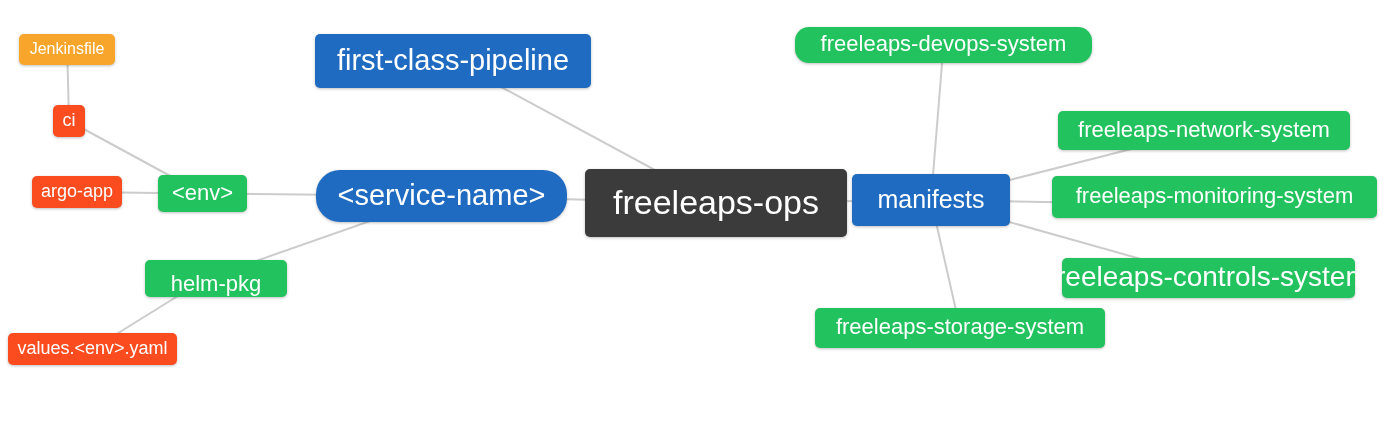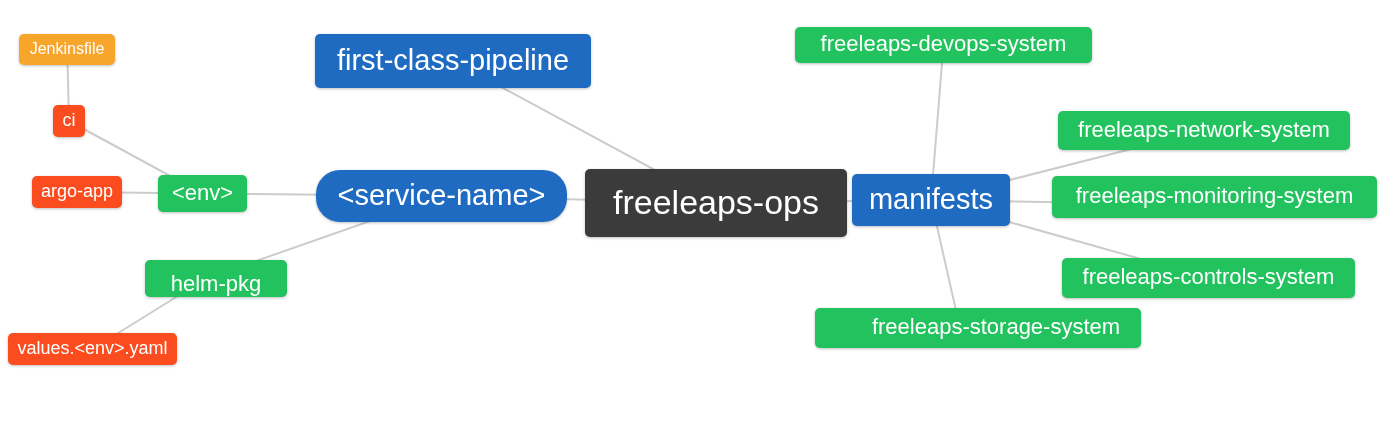--- a/index.html
+++ b/index.html
@@ -63,42 +63,42 @@
 
 <div class="node" style="left: 585px; top: 169px; width: 262px; height: 68px; font-size: 34px; background: rgb(59, 59, 59); color: rgb(255, 255, 255);">
       <span>freeleaps-ops</span>
     </div>
     <div class="node" style="left: 315px; top: 34px; width: 276px; height: 54px; font-size: 29px; background: rgb(31, 107, 193); color: #ffffff;">
       <span>first-class-pipeline</span>
     </div>
     <div class="node" style="left: 316px; top: 170px; width: 251px; height: 52px; font-size: 29px; background: rgb(31, 107, 193); color: rgb(255, 255, 255); border-radius: 24px;">
       <span>&lt;service-name&gt;</span>
     </div>
-    <div class="node" style="left: 852px; top: 174px; width: 158px; height: 52px; font-size: 29px; background: rgb(31, 107, 193); color: rgb(255, 255, 255);">
+    <div class="node" style="left: 852px; top: 174px; width: 158px; height: 52px; font-size: 25px; background: rgb(31, 107, 193); color: rgb(255, 255, 255);">
       <span>manifests</span>
     </div>
     <div class="node" style="left: 158px; top: 175px; width: 89px; height: 37px; font-size: 22px; background: rgb(34, 195, 94); color: rgb(255, 255, 255);">
       <span>&lt;env&gt;</span>
     </div>
     <div class="node" style="left: 145px; top: 260px; width: 142px; height: 37px; font-size: 22px; background: rgb(34, 195, 94); color: rgb(255, 255, 255); align-items: flex-end;">
       <span>helm-pkg</span>
     </div>
-    <div class="node" style="left: 795px; top: 27px; width: 297px; height: 36px; font-size: 22px; background: rgb(34, 195, 94); color: rgb(255, 255, 255);">
+    <div class="node" style="left: 795px; top: 27px; width: 297px; height: 36px; font-size: 22px; background: rgb(34, 195, 94); color: rgb(255, 255, 255); border-radius: 14px;">
       <span>freeleaps-devops-system</span>
     </div>
     <div class="node" style="left: 1058px; top: 111px; width: 292px; height: 39px; font-size: 22px; background: rgb(34, 195, 94); color: rgb(255, 255, 255);">
       <span>freeleaps-network-system</span>
     </div>
     <div class="node" style="left: 1052px; top: 176px; width: 325px; height: 42px; font-size: 22px; background: rgb(34, 195, 94); color: rgb(255, 255, 255);">
       <span>freeleaps-monitoring-system</span>
     </div>
-    <div class="node" style="left: 1062px; top: 258px; width: 293px; height: 40px; font-size: 22px; background: rgb(34, 195, 94); color: rgb(255, 255, 255);">
+    <div class="node" style="left: 1062px; top: 258px; width: 293px; height: 40px; font-size: 28px; background: rgb(34, 195, 94); color: rgb(255, 255, 255);">
       <span>freeleaps-controls-system</span>
     </div>
-    <div class="node" style="left: 815px; top: 308px; width: 290px; height: 40px; font-size: 22px; background: rgb(34, 195, 94); color: rgb(255, 255, 255); padding-left: 36px;">
+    <div class="node" style="left: 815px; top: 308px; width: 290px; height: 40px; font-size: 22px; background: rgb(34, 195, 94); color: rgb(255, 255, 255);">
       <span>freeleaps-storage-system</span>
     </div>
     <div class="node" style="left: 53px; top: 105px; width: 32px; height: 32px; font-size: 18px; background: rgb(250, 76, 30); color: rgb(255, 255, 255);">
       <span>ci</span>
     </div>
     <div class="node" style="left: 32px; top: 176px; width: 90px; height: 32px; font-size: 18px; background: rgb(250, 76, 30); color: rgb(255, 255, 255); text-align: center;">
       <span>argo-app</span>
     </div>
     <div class="node" style="left: 8px; top: 333px; width: 169px; height: 32px; font-size: 18px; background: rgb(250, 76, 30); color: rgb(255, 255, 255);">
       <span>values.&lt;env&gt;.yaml</span>

